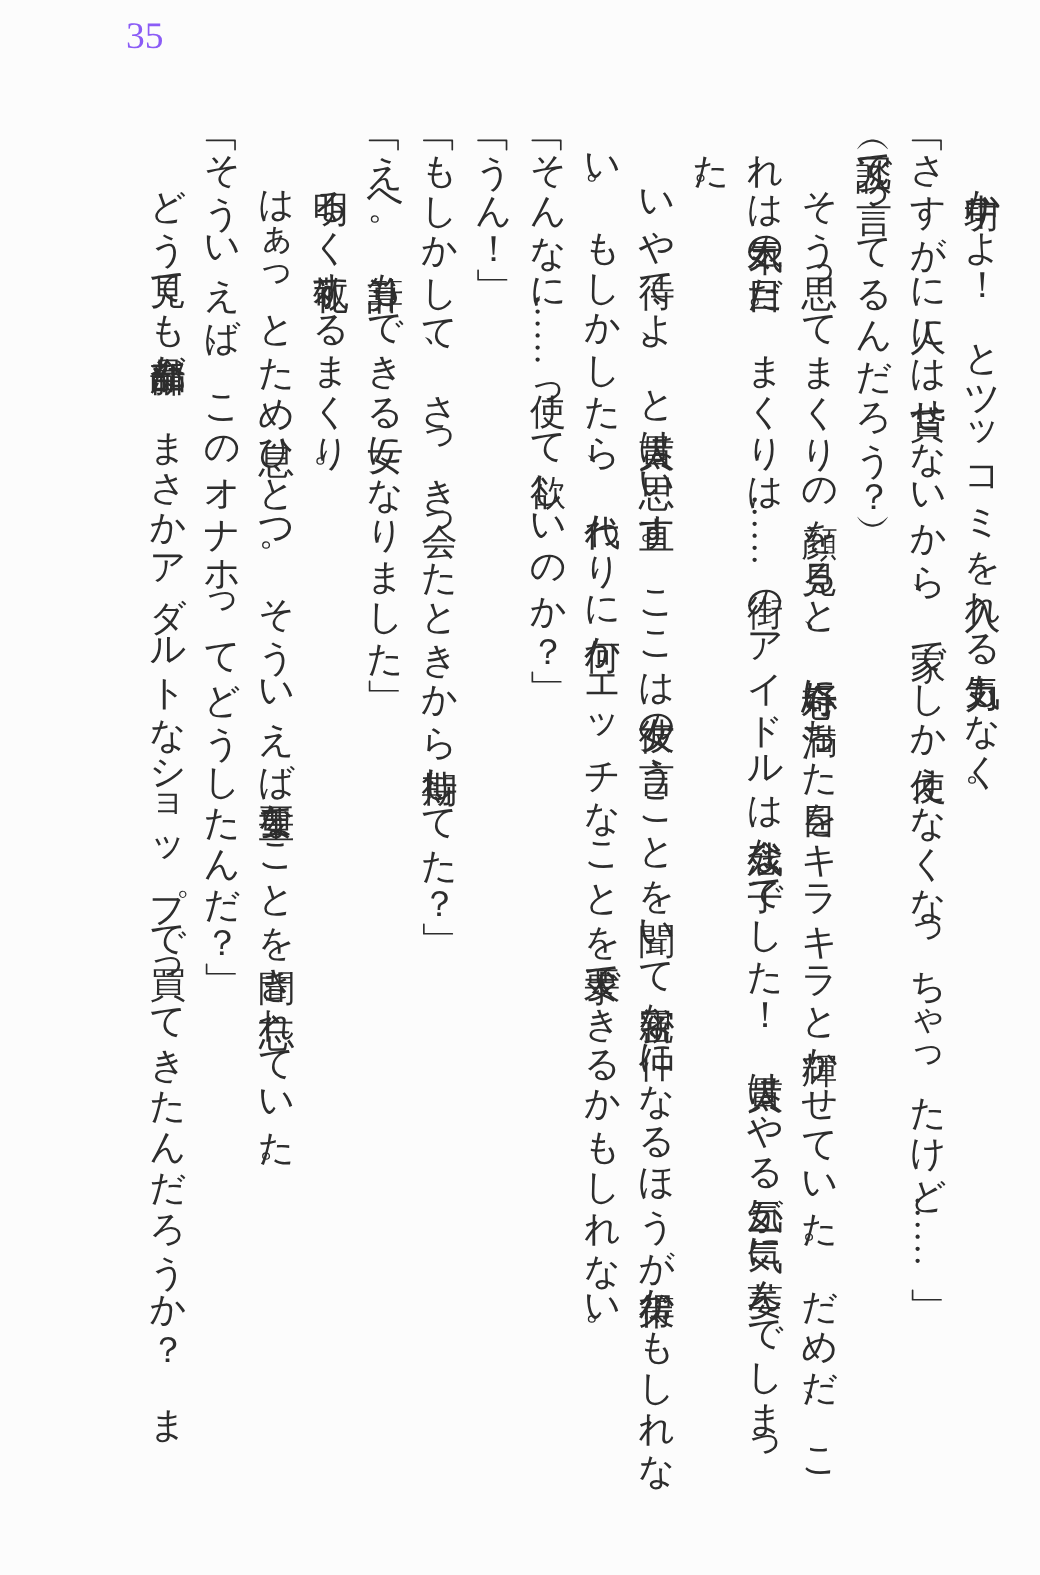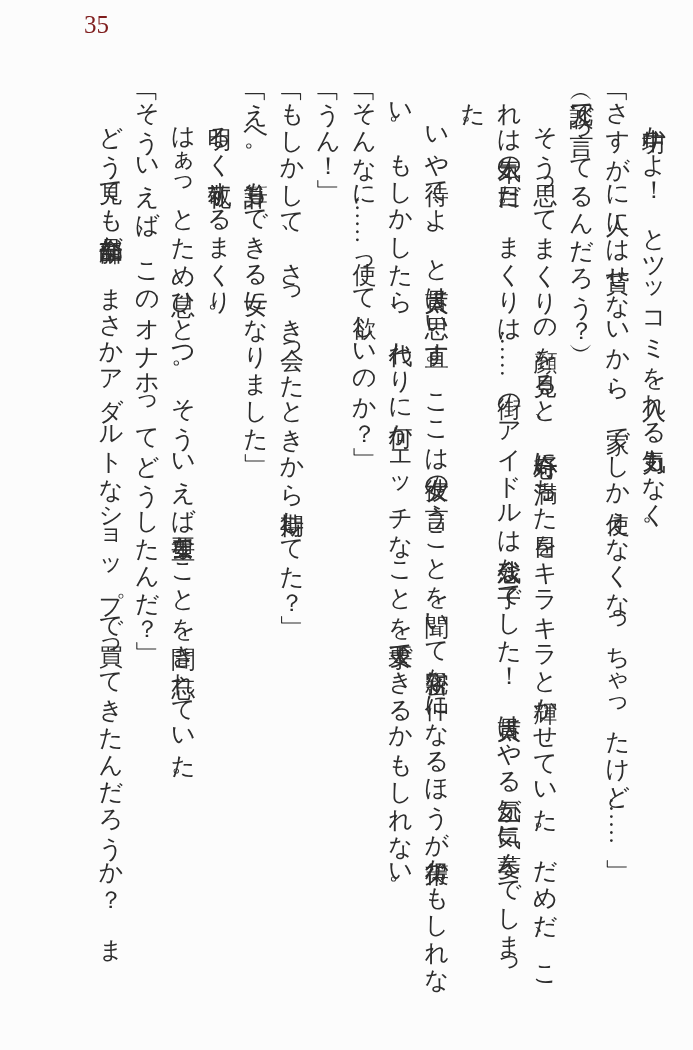--- a/index.html
+++ b/index.html
@@ -13,21 +13,21 @@
     height: 1050px;
     background: #fcfcfc;
     overflow: hidden;
     font-family: "Liberation Serif", "DejaVu Serif", serif;
   }
   .page-number {
     position: absolute;
     top: 11px;
     left: 84px;
     font-size: 25px;
-    color: #7f1d1d;
+    color: #8b5cf6;
     font-family: "Liberation Serif", "DejaVu Serif", serif;
     text-align: right;
   }
   .text-area {
     position: absolute;
     top: 86px;
     right: 21px;
     width: 616px;
     height: 914px;
     writing-mode: vertical-rl;

